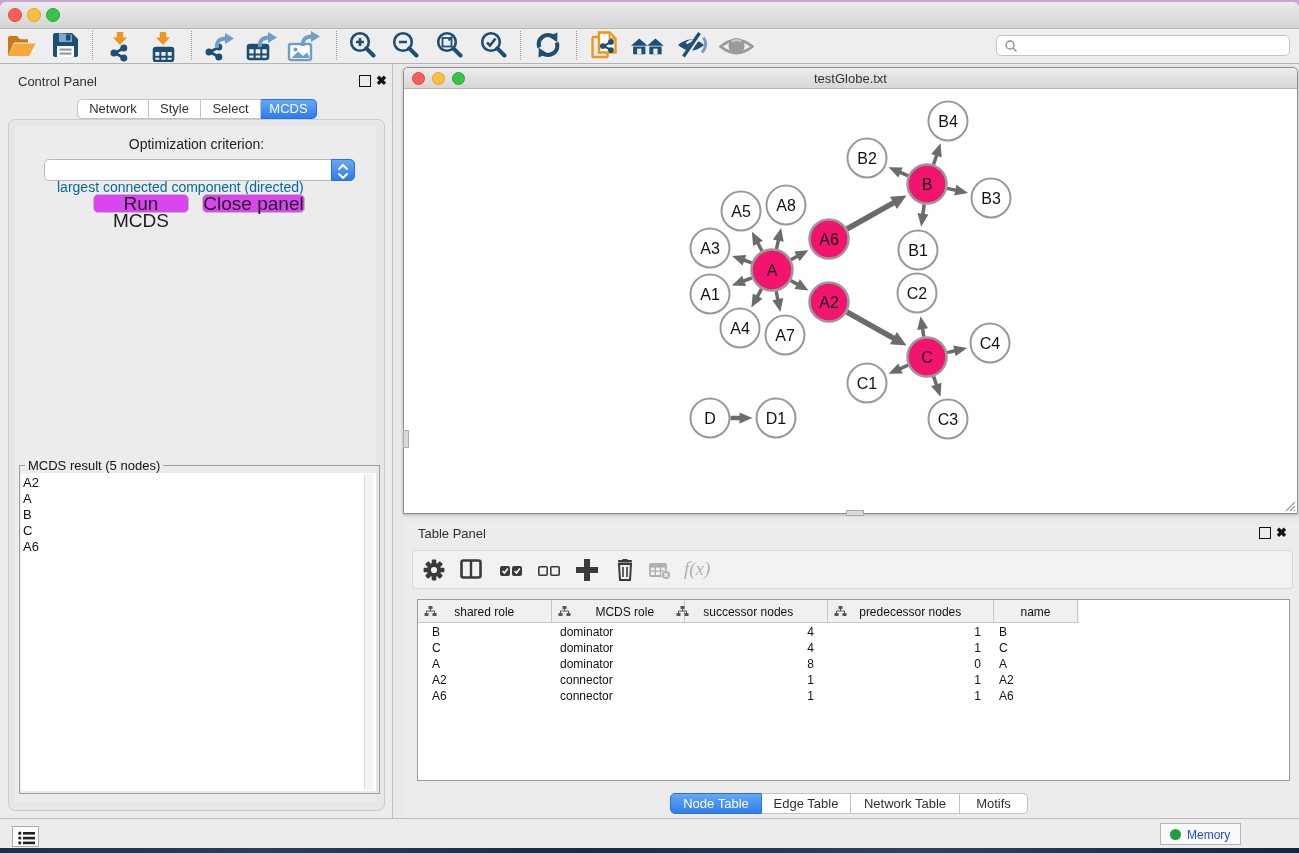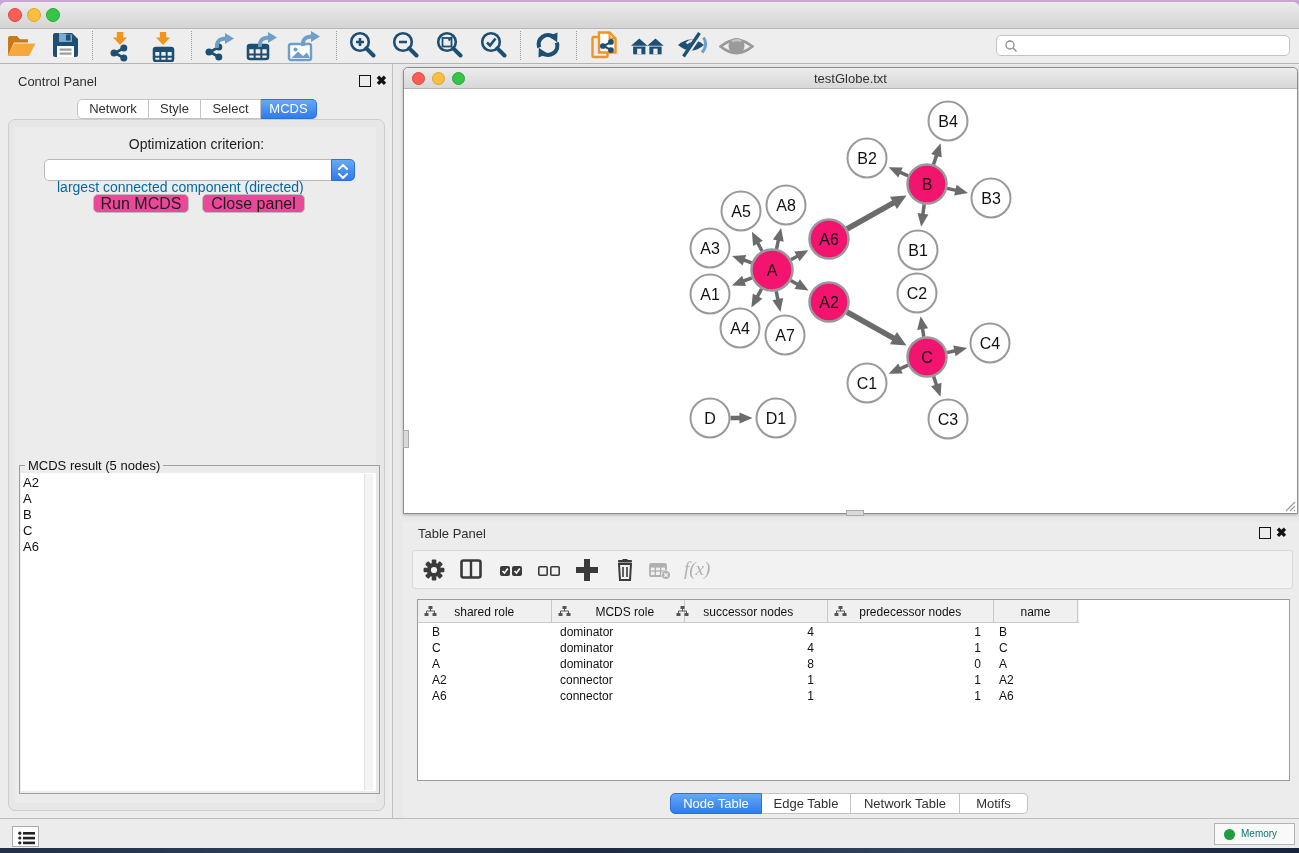--- a/index.html
+++ b/index.html
@@ -27,34 +27,34 @@
   .tab.first{border-left:1px solid #c3c3c3;border-radius:5px 0 0 5px;}
   .tab.last{border-radius:0 5px 5px 0;}
   .tab.sel{background:linear-gradient(#66a8f5,#2e7ced);color:#fff;border-color:#2e70d9;}
   #cp-tabs{left:77px;top:35px;}
   #cp-box{left:8px;top:55px;width:375px;height:690px;background:#e7e7e7;border:1px solid #cdcdcd;border-radius:7px;}
   #cp-inner{left:6px;top:7px;width:361px;height:676px;background:#ececec;}
   #opt-label{left:0;width:100%;top:16px;text-align:center;font-size:14px;color:#1e1e1e;}
   #dropdown{left:35px;top:39px;width:309px;height:20px;background:#ffffff;border:1px solid #b9b9b9;border-radius:5px;}
   #dropdown .txt{left:12px;top:3px;font-size:14px;color:#0369a1;margin-top:16px;}
   #dd-step{right:-1px;top:-1px;width:22px;height:20px;background:linear-gradient(#67a9f6,#2d7bec);border-radius:0 5px 5px 0;border:1px solid #2e70d9;}
-  .btn{height:17px;background:#ec4899;border:1px solid #bdbdbd;border-radius:5px;font-size:16px;color:#1c1c1c;text-align:center;line-height:17px;}
+  .btn{height:17px;background:#d946ef;border:1px solid #bdbdbd;border-radius:5px;font-size:19px;color:#1c1c1c;text-align:center;line-height:17px;}
   #btn-run{left:84px;top:74px;width:94px;}
   #btn-close{left:193px;top:74px;width:101px;}
   
   #mcds-fs{left:10px;top:338px;width:361px;height:343px;}
   #mcds-border{left:0;top:7px;width:359px;height:327px;border:1px solid #9f9f9f;}
   #mcds-legend{left:6px;top:0px;background:#ececec;padding:0 3px;font-size:13px;color:#111;}
   #mcds-list{left:2px;top:15px;width:355px;height:318px;background:#fff;}
   #mcds-scroll{right:3px;top:1px;width:8px;height:316px;background:#f4f4f4;border-left:1px solid #e0e0e0;}
   #mcds-list .item{left:2px;font-size:13px;color:#111;}
   
   #statusbar{left:0;top:816px;width:1299px;height:32px;background:#ececec;border-top:1px solid #bdbdbd;}
   #list-btn{left:12px;top:7px;width:25px;height:19px;background:#fdfdfd;border:1px solid #ababab;}
-  #mem-btn{left:1214px;top:4px;width:79px;height:20px;background:#f9f9f9;border:1px solid #b5b5b5;font-size:10px;color:#0f766e;}
+  #mem-btn{left:1160px;top:4px;width:79px;height:20px;background:#f9f9f9;border:1px solid #b5b5b5;font-size:12px;color:#1d4ed8;}
   #mem-dot{left:9px;top:5px;width:11px;height:11px;border-radius:50%;background:#1e9e3e;}
   #mem-txt{left:26px;top:4px;}
   
   #netwin{left:403px;top:3px;width:893px;height:445px;background:#fff;border:1px solid #8e8e8e;border-radius:5px 5px 0 0;box-shadow:0 1px 3px rgba(0,0,0,.25);}
   #netwin-tb{left:0;top:0;width:100%;height:20px;background:linear-gradient(#ececec,#d7d7d7);border-bottom:1px solid #b5b5b5;border-radius:5px 5px 0 0;}
   #netwin-title{width:100%;top:3px;text-align:center;font-size:13px;color:#333;}
   .tl2{width:11px;height:11px;border-radius:50%;top:4px;}
   
   #tablepanel{left:403px;top:458px;width:896px;height:296px;background:#ececec;}
   #tp-title{left:15px;top:4px;font-size:13px;color:#2f2f2f;}

